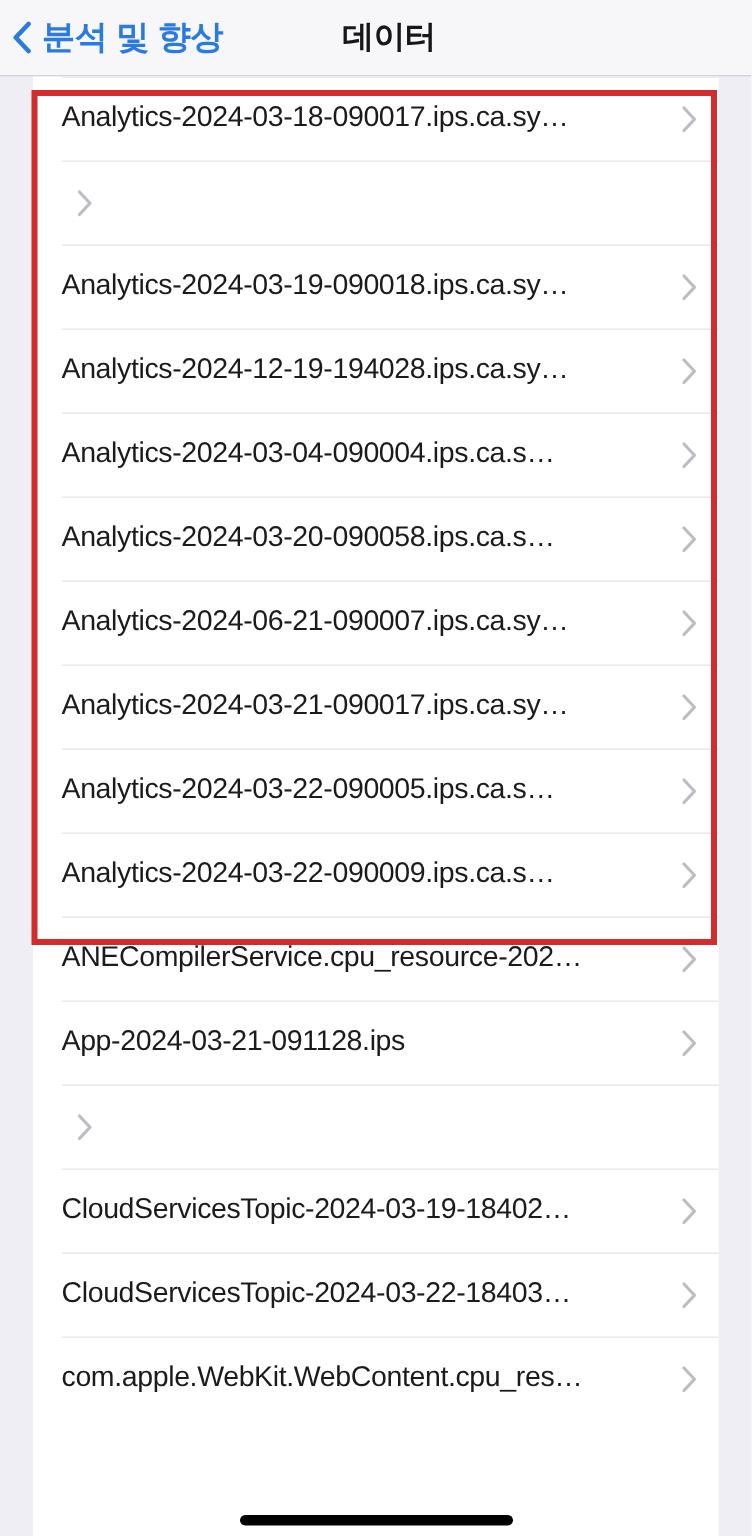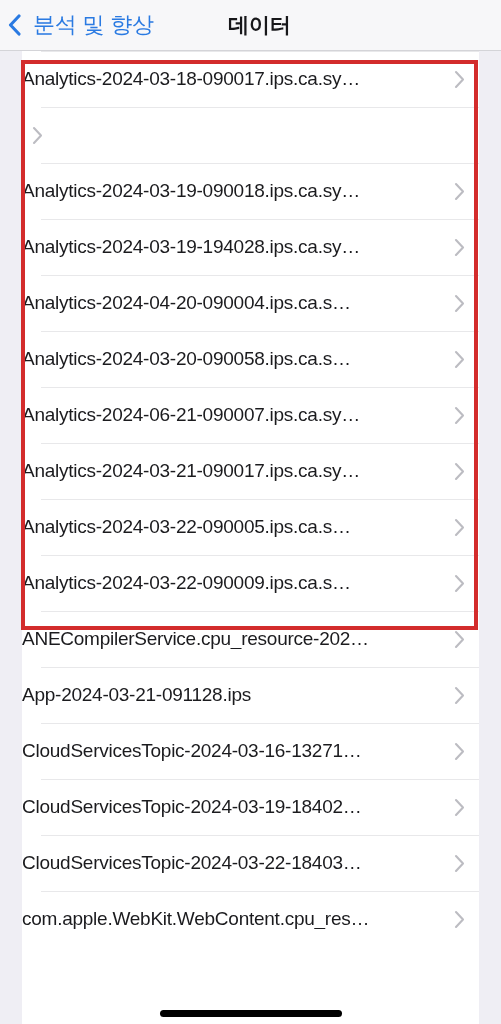--- a/index.html
+++ b/index.html
@@ -27,23 +27,24 @@
     border-bottom: 1px solid #d4d4d8;
     box-sizing: border-box;
   }
   .back-button {
     position: absolute;
     left: 8px;
     top: 0;
     height: 50px;
     display: flex;
     align-items: center;
-    gap: 12px;
+    gap: 7px;
     cursor: pointer;
     user-select: none;
+    font-weight: bold;
   }
   .back-chevron {
     display: block;
     width: 13px;
     height: 22px;
     flex: 0 0 auto;
   }
   .back-label {
     font-size: 22px;
     color: #2a7ae2;
@@ -84,20 +85,21 @@
     left: 22px;
     width: 457px;
     background: #ffffff;
     min-height: 973px;
   }
   .row {
     position: relative;
     height: 56px;
     display: flex;
     align-items: center;
+    padding-left: 19px;
     padding-right: 14px;
     box-sizing: border-box;
     cursor: pointer;
     background: #ffffff;
   }
   .row::after {
     content: "";
     position: absolute;
     left: 19px;
     right: 0;
@@ -174,27 +176,27 @@
           <polyline points="2,2 9,9.5 2,17" fill="none" stroke="#b9b9bf" stroke-width="2.1" stroke-linecap="round" stroke-linejoin="round"></polyline>
         </svg>
       </div>
       <div class="row">
         <span class="row-label">Analytics-2024-03-19-090018.ips.ca.sy…</span>
         <svg class="row-chevron" viewBox="0 0 11 19">
           <polyline points="2,2 9,9.5 2,17" fill="none" stroke="#b9b9bf" stroke-width="2.1" stroke-linecap="round" stroke-linejoin="round"></polyline>
         </svg>
       </div>
       <div class="row">
-        <span class="row-label">Analytics-2024-03-19-194028.ips.ca.sy…</span>
-        <svg class="row-chevron" viewBox="0 0 11 19">
-          <polyline points="2,2 9,9.5 2,17" fill="none" stroke="#b9b9bf" stroke-width="2.1" stroke-linecap="round" stroke-linejoin="round"></polyline>
-        </svg>
-      </div>
-      <div class="row">
-        <span class="row-label">Analytics-2024-04-20-090004.ips.ca.s…</span>
+        <span class="row-label">Analytics-2024-12-19-194028.ips.ca.sy…</span>
+        <svg class="row-chevron" viewBox="0 0 11 19">
+          <polyline points="2,2 9,9.5 2,17" fill="none" stroke="#b9b9bf" stroke-width="2.1" stroke-linecap="round" stroke-linejoin="round"></polyline>
+        </svg>
+      </div>
+      <div class="row">
+        <span class="row-label">Analytics-2024-03-04-090004.ips.ca.s…</span>
         <svg class="row-chevron" viewBox="0 0 11 19">
           <polyline points="2,2 9,9.5 2,17" fill="none" stroke="#b9b9bf" stroke-width="2.1" stroke-linecap="round" stroke-linejoin="round"></polyline>
         </svg>
       </div>
       <div class="row">
         <span class="row-label">Analytics-2024-03-20-090058.ips.ca.s…</span>
         <svg class="row-chevron" viewBox="0 0 11 19">
           <polyline points="2,2 9,9.5 2,17" fill="none" stroke="#b9b9bf" stroke-width="2.1" stroke-linecap="round" stroke-linejoin="round"></polyline>
         </svg>
       </div>
@@ -228,21 +230,20 @@
           <polyline points="2,2 9,9.5 2,17" fill="none" stroke="#b9b9bf" stroke-width="2.1" stroke-linecap="round" stroke-linejoin="round"></polyline>
         </svg>
       </div>
       <div class="row">
         <span class="row-label">App-2024-03-21-091128.ips</span>
         <svg class="row-chevron" viewBox="0 0 11 19">
           <polyline points="2,2 9,9.5 2,17" fill="none" stroke="#b9b9bf" stroke-width="2.1" stroke-linecap="round" stroke-linejoin="round"></polyline>
         </svg>
       </div>
       <div class="row">
-        <span class="row-label">CloudServicesTopic-2024-03-16-13271…</span>
         <svg class="row-chevron" viewBox="0 0 11 19">
           <polyline points="2,2 9,9.5 2,17" fill="none" stroke="#b9b9bf" stroke-width="2.1" stroke-linecap="round" stroke-linejoin="round"></polyline>
         </svg>
       </div>
       <div class="row">
         <span class="row-label">CloudServicesTopic-2024-03-19-18402…</span>
         <svg class="row-chevron" viewBox="0 0 11 19">
           <polyline points="2,2 9,9.5 2,17" fill="none" stroke="#b9b9bf" stroke-width="2.1" stroke-linecap="round" stroke-linejoin="round"></polyline>
         </svg>
       </div>

